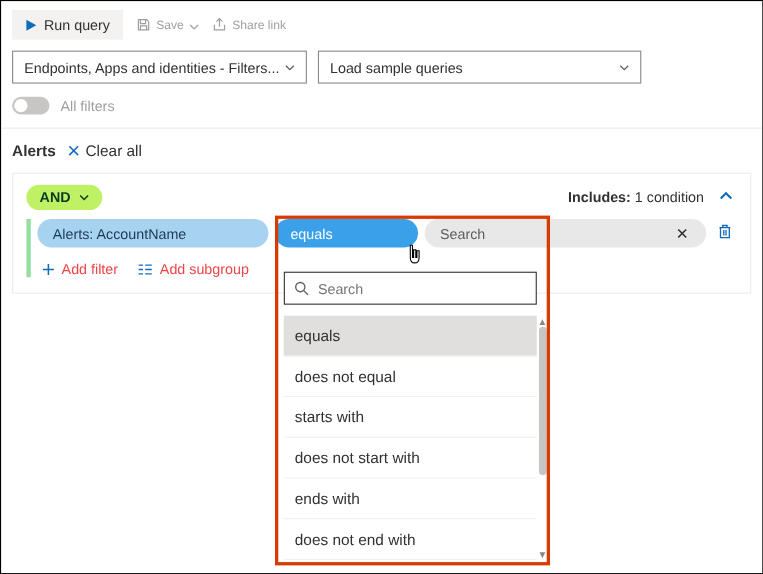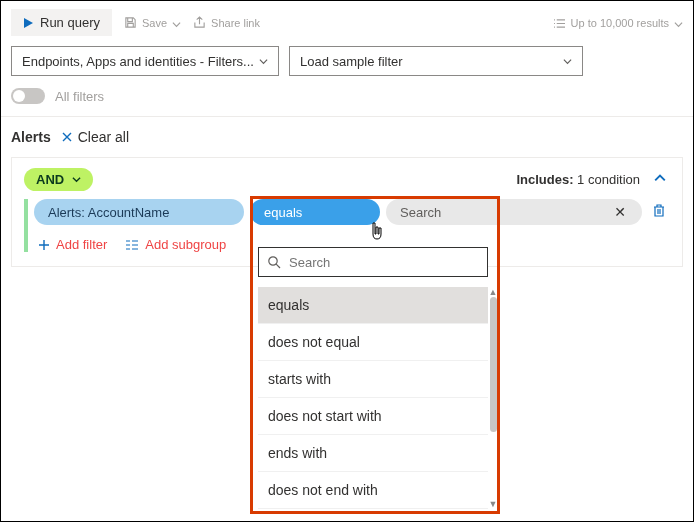--- a/index.html
+++ b/index.html
@@ -286,40 +286,31 @@
           <path fill="none" stroke-width="1.3" d="M1 3 L5 7 L9 3"></path>
         </svg>
     </div>
     <div class="tb-item">
       <svg width="13" height="13" viewBox="0 0 14 14">
           <path fill="none" stroke-width="1.2" d="M2 7 V12 H12 V7 M7 1 V9 M4 4 L7 1 L10 4"></path>
         </svg>
       <span>Share link</span>
     </div>
     <div class="spacer"></div>
-    <div class="tb-item">
-      <svg width="13" height="11" viewBox="0 0 14 12">
-          <path stroke-width="1.2" d="M1 2 H2 M4 2 H13 M1 6 H2 M4 6 H13 M1 10 H2 M4 10 H13"></path>
-        </svg>
-      <span>Up to 10,000 results</span>
-      <svg class="chev" viewBox="0 0 10 10">
-          <path fill="none" stroke-width="1.3" d="M1 3 L5 7 L9 3"></path>
-        </svg>
-    </div>
   </div>
 
   <div class="query-row">
     <div class="select-box select-scope">
       <span>Endpoints, Apps and identities - Filters...</span>
       <svg class="chev" viewBox="0 0 10 10">
           <path fill="none" stroke-width="1.3" d="M1 3 L5 7 L9 3"></path>
         </svg>
     </div>
     <div class="select-box select-sample">
-      <span>Load sample filter</span>
+      <span>Load sample queries</span>
       <svg class="chev" viewBox="0 0 10 10">
           <path fill="none" stroke-width="1.3" d="M1 3 L5 7 L9 3"></path>
         </svg>
     </div>
   </div>
 
   <div class="allfilters-row">
     <div class="toggle"></div>
     <span class="allfilters-label">All filters</span>
   </div>

